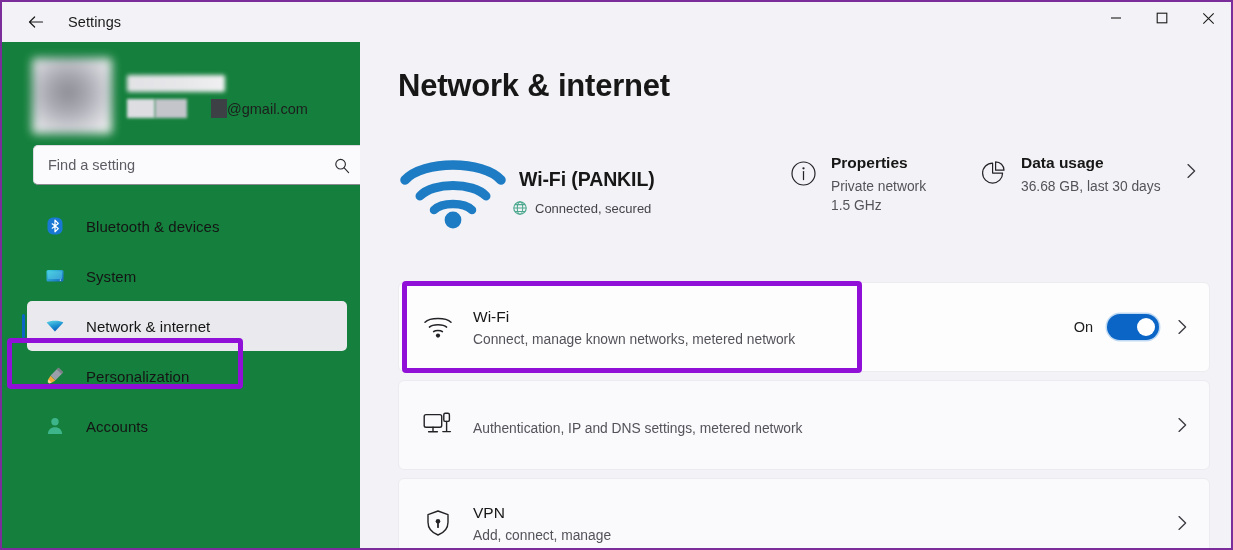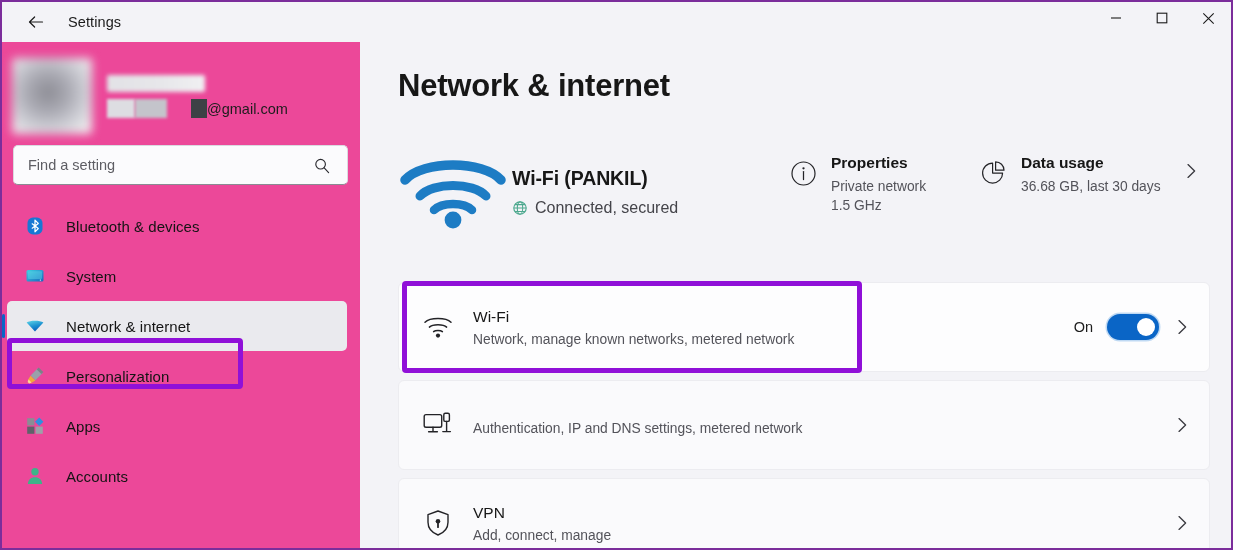--- a/index.html
+++ b/index.html
@@ -41,21 +41,22 @@
   .win-btn {
     width: 46px; height: 32px; display: flex;
     align-items: center; justify-content: center;
   }
   .win-btn svg { display: block; }
 
   
   .sidebar {
     position: absolute; left: 0; top: 40px;
     width: 358px; bottom: 0;
-    background: #ec4899;
+    background: #15803d;
+    padding-left: 20px;
   }
   .profile {
     display: flex; align-items: center;
     padding: 16px 0 0 10px; height: 92px;
   }
   .avatar {
     width: 80px; height: 76px; border-radius: 4px;
     background: radial-gradient(ellipse at 45% 45%, #8d8d95 0%, #a9a9b2 32%, #cfcfd6 62%, #ececed 88%, #f2f2f5 100%);
     filter: blur(5px);
     flex: none;
@@ -131,24 +132,24 @@
   }
 
   
   .status-header {
     position: absolute; left: 38px; top: 100px;
     width: 812px; height: 100px;
     display: flex; align-items: center;
   }
   .wifi-big { width: 110px; flex: none; display:flex; align-items:center; justify-content:center;}
   .status-names { margin-left: 4px; }
-  .status-title { font-size: 19.5px; font-weight: bold; color: #171717; letter-spacing:-.1px;}
+  .status-title { font-size: 19.5px; font-weight: bold; color: #171717; letter-spacing:-.1px;margin-left:7px;}
   .status-sub {
     display: flex; align-items: center; gap: 7px;
-    margin-top: 9px; font-size: 16px; color: #44444a;
+    margin-top: 9px; font-size: 13px; color: #44444a;
   }
 
   .quick {
     position: absolute; top: 112px; display: flex; align-items: flex-start;
   }
   .quick.properties { left: 430px; }
   .quick.usage { left: 620px; }
   .quick .q-ico { margin-top: 6px; flex: none; }
   .quick .q-text { margin-left: 14px; }
   .q-title { font-size: 15.5px; font-weight: bold; color: #161616; }
@@ -314,31 +315,20 @@
             <path d="M13.2 3.6 L18.4 8.2 L9.4 17.6 L5.1 17.9 L4.3 13.4 Z" fill="#8f9199" opacity=".25"></path>
             <path d="M13.6 3.4 L18.6 8.0 L11.4 15.3 L6.6 10.6 Z" fill="#9aa0aa"></path>
             <path d="M14.6 2.4 L19.3 6.9 L17.4 8.9 L12.7 4.4 Z" fill="#7b8088"></path>
             <path d="M6.5 10.7 L11.3 15.4 L6.6 18.3 L3.7 15.4 Z" fill="#f2a93b"></path>
             <path d="M4.6 14.6 L7.5 17.4 L5.2 18.5 L3.6 16.9 Z" fill="#fbd89a"></path>
           </svg>
         </div>
         <div class="nav-label">Personalization</div>
       </div>
 
-      <div class="navitem">
-        <div class="nav-ico">
-          <svg width="22" height="22" viewBox="0 0 22 22">
-            <rect x="3.2" y="3.2" width="7.2" height="7.2" fill="#8a8d95"></rect>
-            <rect x="3.2" y="11.6" width="7.2" height="7.2" fill="#5f626a"></rect>
-            <rect x="11.6" y="11.6" width="7.2" height="7.2" fill="#9da1a9"></rect>
-            <path d="M15.2 2.6 L19.4 6.8 L15.2 11 L11 6.8 Z" fill="#2f8fe0"></path>
-          </svg>
-        </div>
-        <div class="nav-label">Apps</div>
-      </div>
 
       <div class="navitem">
         <div class="nav-ico">
           <svg width="22" height="22" viewBox="0 0 22 22">
             <circle cx="11" cy="6.8" r="3.7" fill="#3db489"></circle>
             <path d="M3.9 19 C3.9 14.6 7.1 12.2 11 12.2 C14.9 12.2 18.1 14.6 18.1 19 Z" fill="#3db489"></path>
           </svg>
         </div>
         <div class="nav-label">Accounts</div>
       </div>
@@ -418,21 +408,21 @@
           <g fill="none" stroke="#232327" stroke-width="1.5" stroke-linecap="round">
             <path d="M3 8.2 C8 3.4 24 3.4 29 8.2"></path>
             <path d="M7.4 13.1 C10.6 10 21.4 10 24.6 13.1"></path>
             <path d="M11.6 17.6 C13.4 16 18.6 16 20.4 17.6"></path>
           </g>
           <circle cx="16" cy="21.6" r="2.1" fill="#232327"></circle>
         </svg>
       </div>
       <div class="card-text">
         <div class="card-title">Wi-Fi</div>
-        <div class="card-sub">Network, manage known networks, metered network</div>
+        <div class="card-sub">Connect, manage known networks, metered network</div>
       </div>
       <div class="card-right">
         <span class="toggle-label">On</span>
         <div class="toggle">
           <div class="knob"></div>
         </div>
         <span class="chev">
           <svg width="18" height="18" viewBox="0 0 18 18">
             <path d="M6 2.6 L12.6 9 L6 15.4" fill="none" stroke="#3a3a40" stroke-width="1.35" stroke-linecap="round" stroke-linejoin="round"></path>
           </svg>

